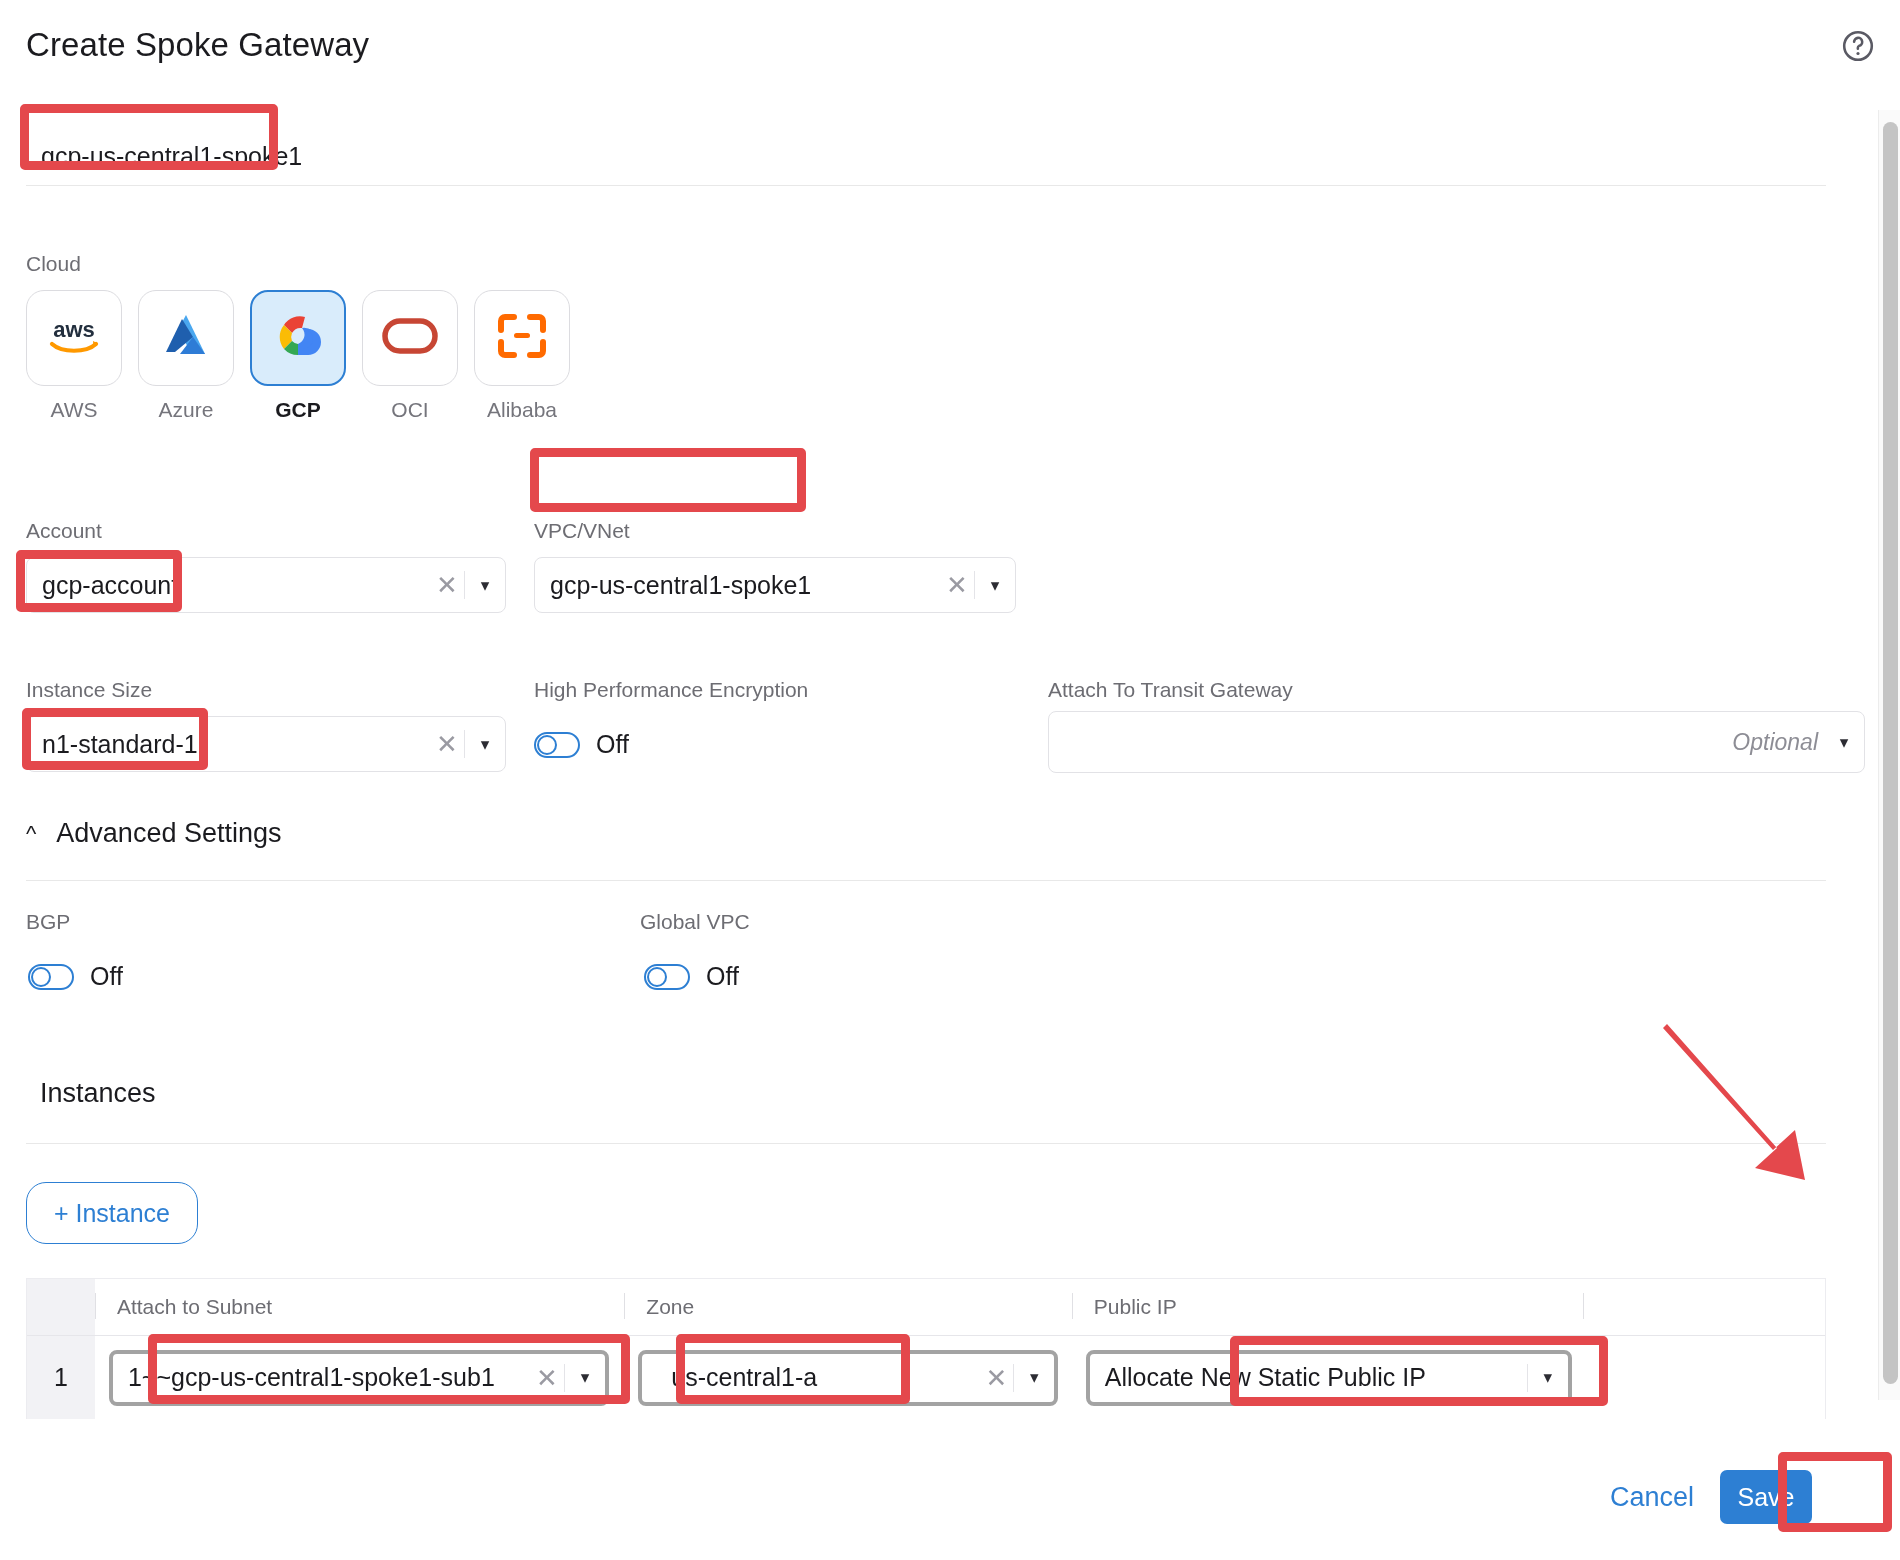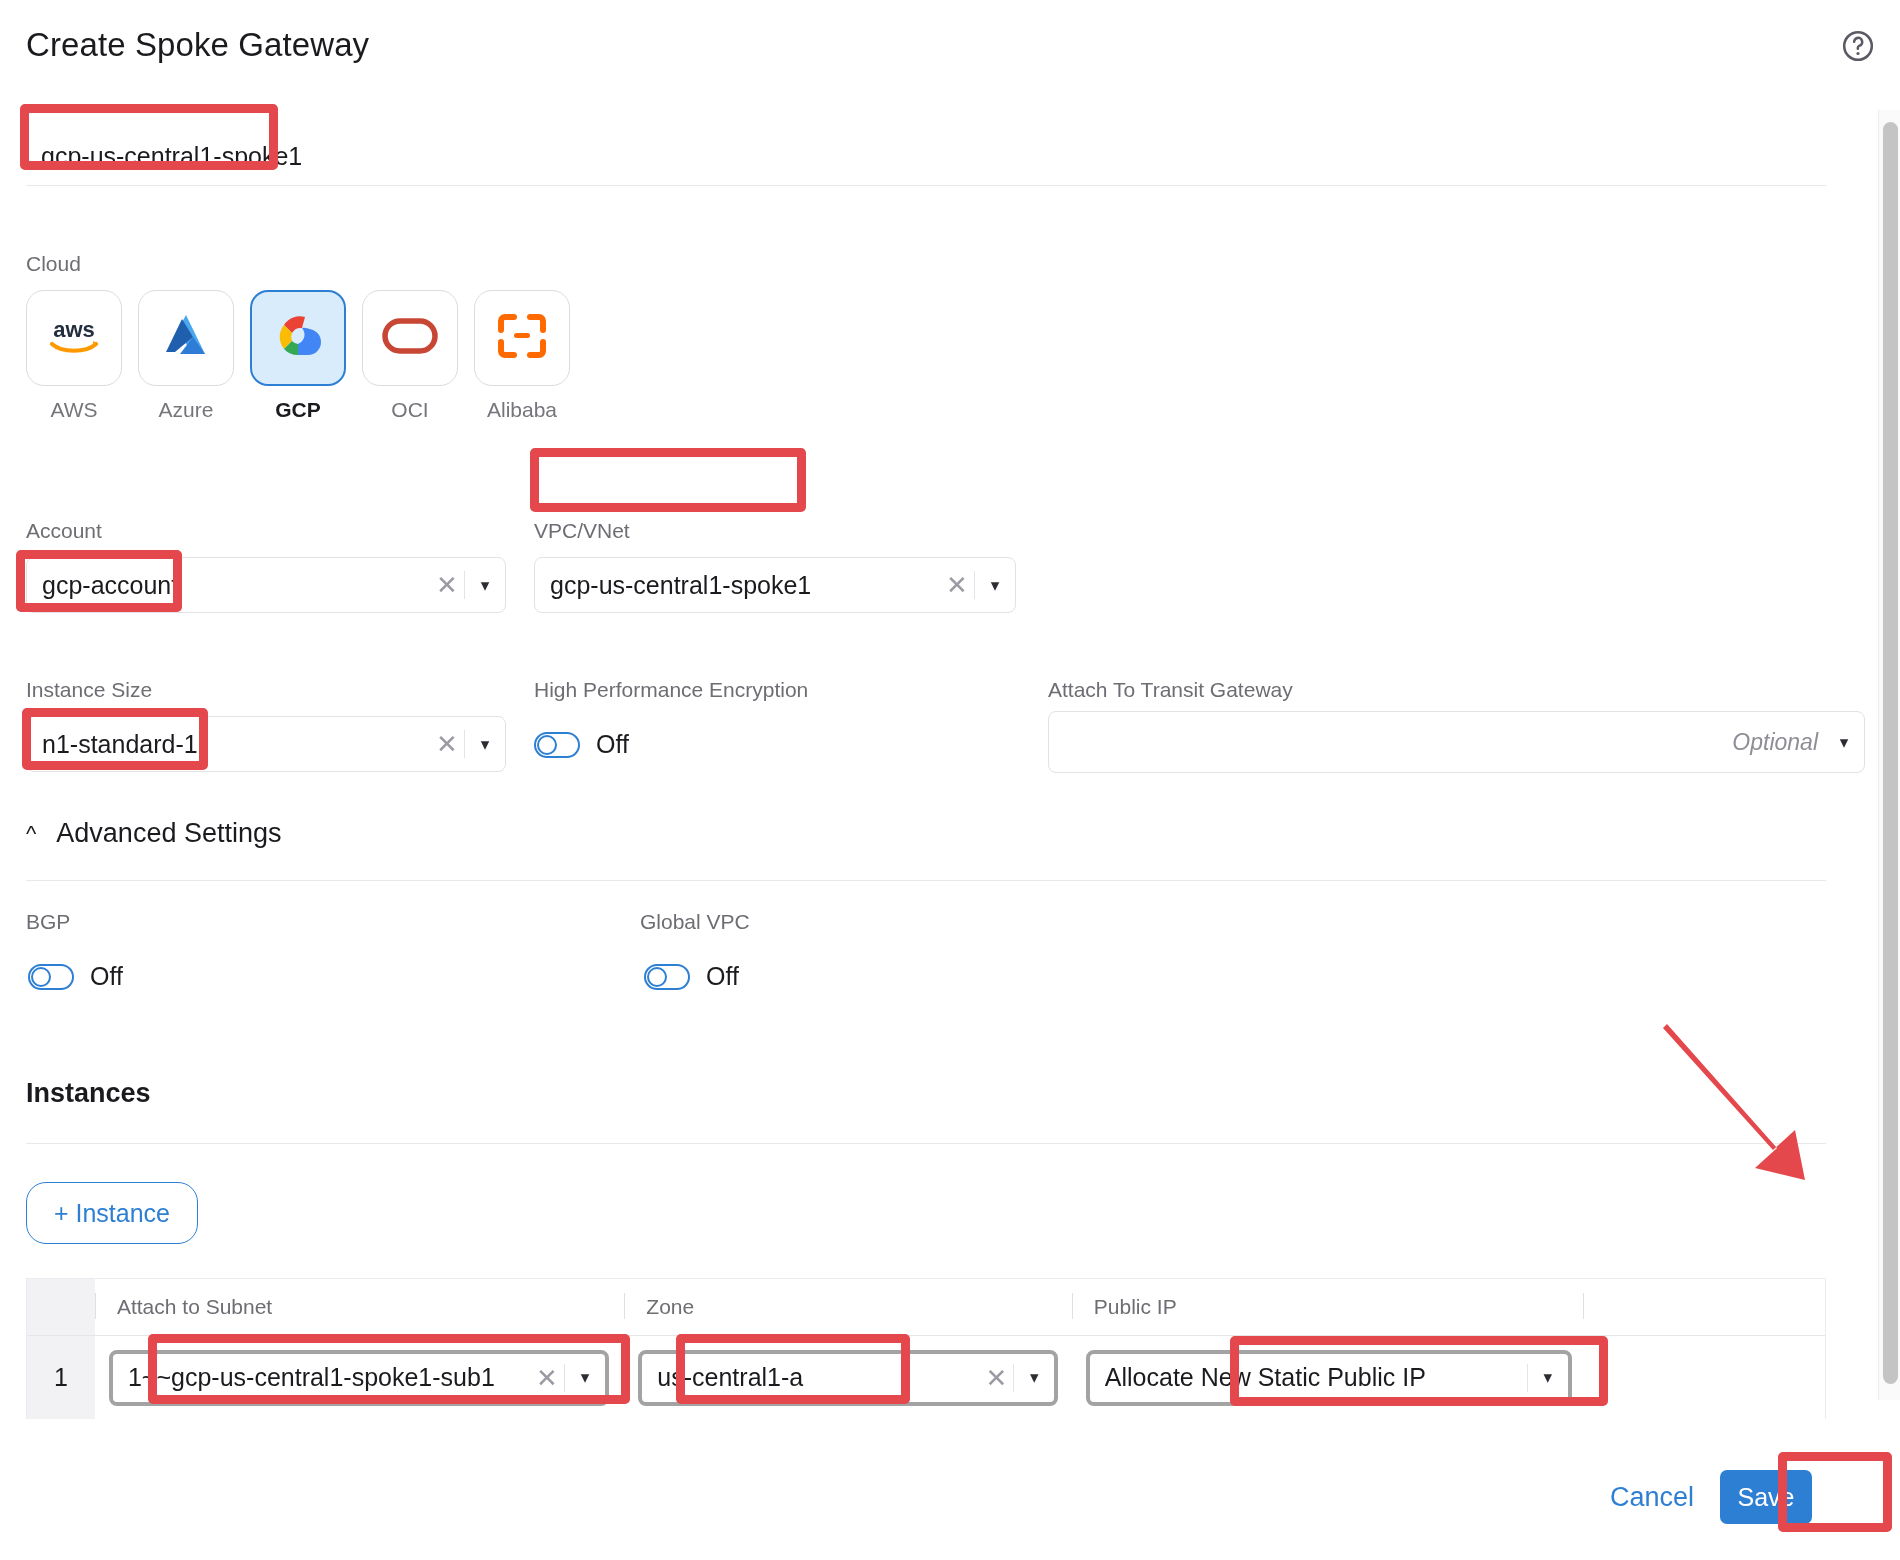--- a/index.html
+++ b/index.html
@@ -178,22 +178,22 @@
   .hr {
     position: absolute;
     left: 26px;
     width: 1800px; height: 1px;
     background: #e8e8e8;
   }
 
   
   .section-title {
     position: absolute;
-    left: 26px; top: 1078px;
-    font-size: 27px; font-weight: 700; color: #1b1b1f;
+    left: 40px; top: 1078px;
+    font-size: 27px; font-weight: 400; color: #1b1b1f;
   }
   .add-btn {
     position: absolute;
     left: 26px; top: 1182px;
     width: 172px; height: 62px;
     border: 1px solid #2d7fd3;
     border-radius: 20px;
     background: #fff;
     color: #2d7fd3;
     font-size: 25px;
@@ -453,21 +453,21 @@
         <div class="c-cell w-subnet">
           <div class="cell-select" style="width:500px;">
             <span class="select-val">1~~gcp-us-central1-spoke1-sub1</span>
             <span class="clear-x">✕</span>
             <span class="divider-v"></span>
             <span class="caret">▾</span>
           </div>
         </div>
 
         <div class="c-cell w-zone">
-          <div class="cell-select" style="width:420px;">
+          <div class="cell-select" style="width:420px;padding-left:14px;">
             <span class="select-val">us-central1-a</span>
             <span class="clear-x">✕</span>
             <span class="divider-v"></span>
             <span class="caret">▾</span>
           </div>
         </div>
 
         <div class="c-cell w-pubip">
           <div class="cell-select" style="width:486px;">
             <span class="select-val">Allocate New Static Public IP</span>

